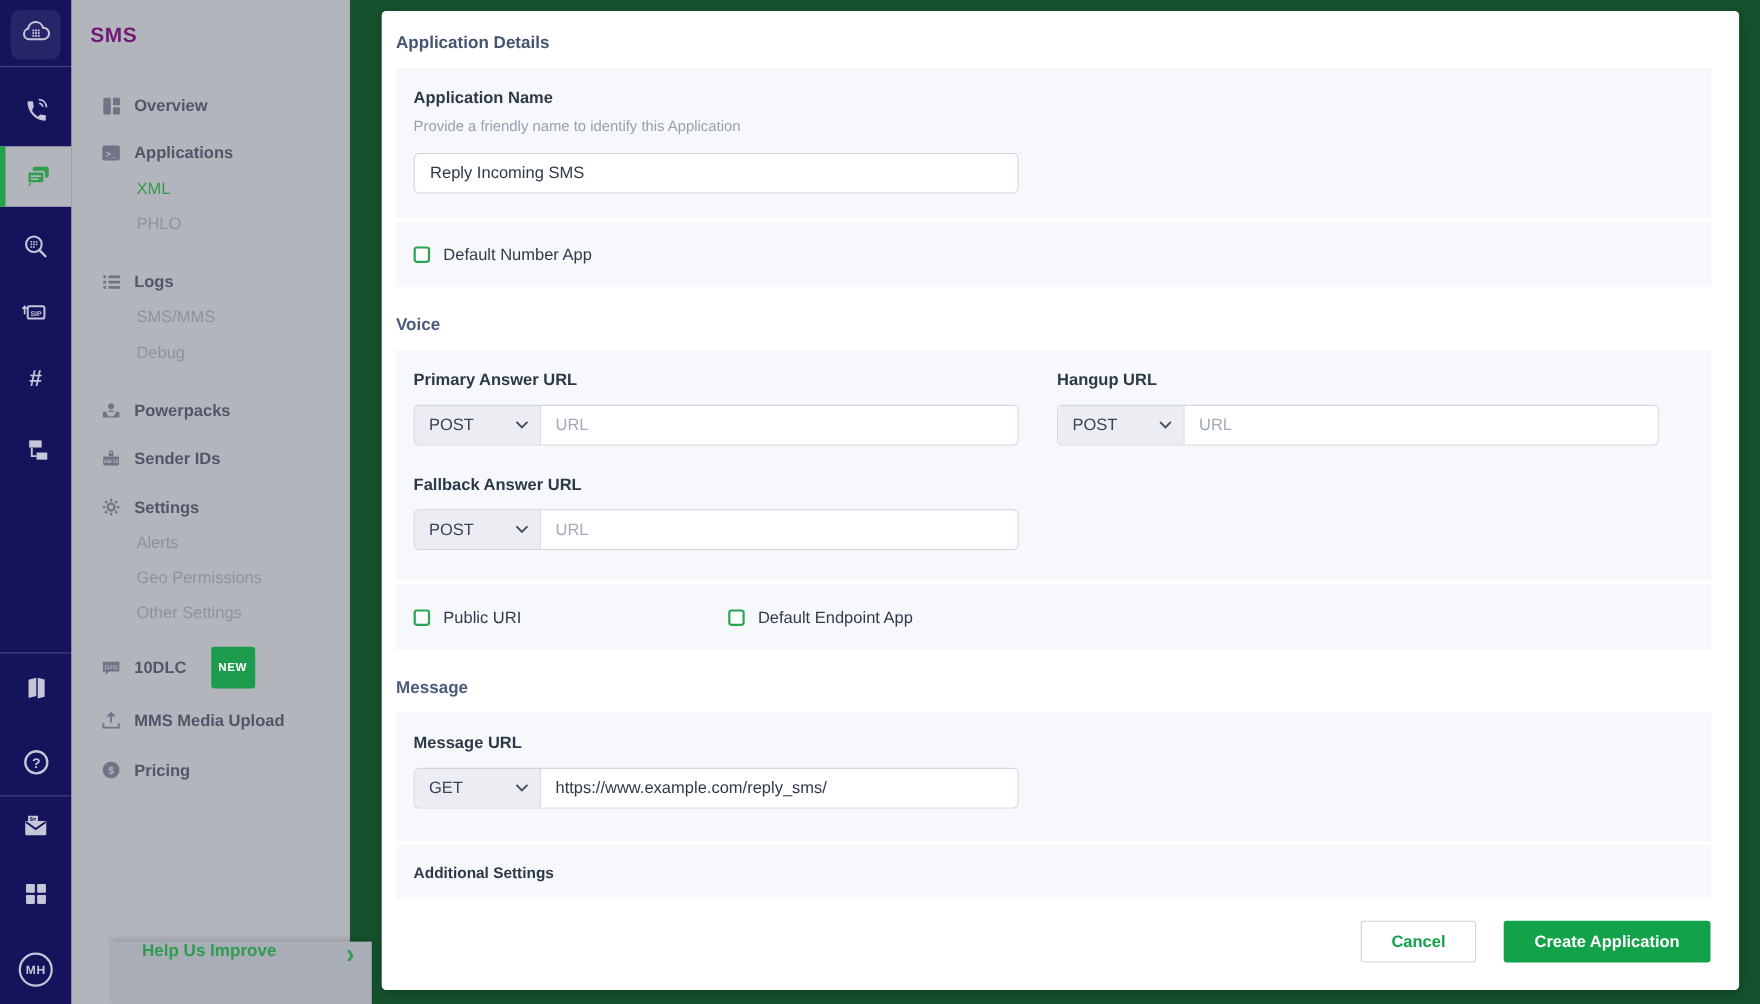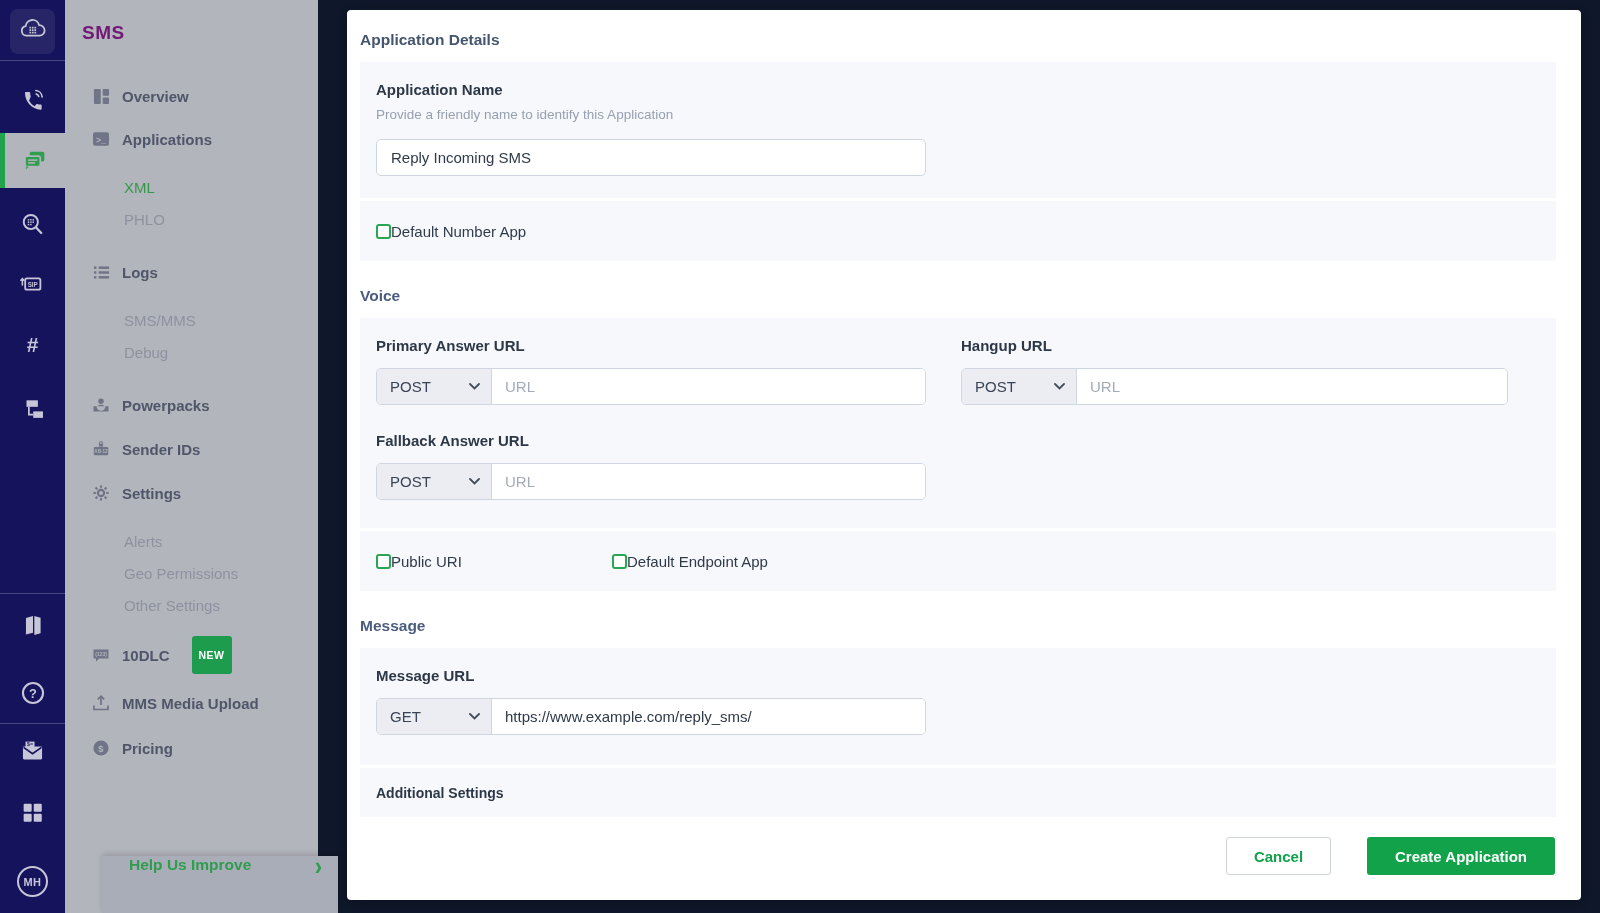--- a/index.html
+++ b/index.html
@@ -17,59 +17,59 @@
 
   
   .sidebar { position:relative; width:253px; height:913px; background:#b3b5bc; flex:none; }
   .sb-title { font-size:19px; font-weight:600; color:#701a75; margin:22px 0 0 17px; letter-spacing:.5px; }
   .menu { list-style:none; margin-top:36px; }
   .mi { display:flex; align-items:center; height:32px; padding-left:27px; gap:12px; font-size:15px; cursor:pointer; }
   .mi.primary { color:#50566a; font-weight:600; }
   .mi.sub { padding-left:59px; color:#8d92a0; font-weight:400; }
   .mi.active-green { color:#37984d; }
   .mi .sic { width:18px; height:18px; flex:none; color:#6f7486; display:flex; align-items:center; justify-content:center; }
-  .gap12 { margin-top:12px; } .gap20 { margin-top:21px; } .gap18 { margin-top:18px; } .gap16 { margin-top:16px; } .gap3 { margin-top:16px; } .gap11 { margin-top:11px; } .gap13 { margin-top:13px; }
+  .gap12 { margin-top:12px; } .gap20 { margin-top:21px; } .gap18 { margin-top:18px; } .gap16 { margin-top:16px; } .gap3 { margin-top:0; } .gap11 { margin-top:11px; } .gap13 { margin-top:13px; }
   .badge-new { background:#1d9c4d; color:#fff; font-size:10.5px; font-weight:bold; border-radius:3px; padding:13px 7px; margin-left:10px; letter-spacing:.5px; }
   .sb-footer { position:absolute; bottom:0; left:0; width:236px; height:57px; background:#a9adb8; box-shadow:0 -2px 5px rgba(0,0,0,0.15); display:flex; align-items:flex-start; padding:0 16px 0 27px; cursor:pointer;margin-left:37px; }
   .sb-footer .lbl { color:#2f9c4f; font-size:15.5px; font-weight:600; }
   .sb-footer .chev { margin-left:auto; color:#2f9c4f; font-size:22px; font-weight:bold; line-height:1; transform:scaleY(1.15); }
 
   
-  .main { flex:1; background:#0f172a; padding:10px 19px 13px 29px; }
+  .main { flex:1; background:#14532d; padding:10px 19px 13px 29px; }
   .card { position:relative; width:1234px; height:890px; background:#fff; border-radius:4px; box-shadow:0 2px 10px rgba(0,0,0,0.25); }
   .card-body { padding:21px 25px 0 13px; }
   .sect-h { font-size:15.5px; font-weight:600; color:#46556f; margin-bottom:13px; }
   .sect-h.blue { color:#4c5c7e; }
   .panel-row { background:#f7f8fc; width:1196px; }
   .panel-row + .panel-row { margin-top:3px; }
 
   .row-name { padding:18px 16px 22px 16px; }
   .f-label { display:block; font-size:15px; font-weight:600; color:#2d3847; line-height:20px; }
   .f-hint { font-size:13.5px; color:#97a0ae; margin-top:6px; line-height:18px; }
   .txt-input { display:block; width:550px; height:37px; border:1px solid #d0d6e0; border-radius:5px; background:#fff; padding:0 14px; font-size:15px; color:#2f3a48; font-family:"Liberation Sans", sans-serif; margin-top:15px; outline:none; }
   ::placeholder { color:#a3abb9; opacity:1; }
 
   .row-check { height:60px; display:flex; align-items:center; padding-left:16px; }
   .cb-item { display:flex; align-items:center; cursor:pointer; }
-  .cb-item.w267 { width:236px; }
+  .cb-item.w267 { width:286px; }
   .cb { width:15px; height:15px; border:2px solid #2aa551; border-radius:3px; background:#fff; flex:none; }
-  .cb-label { margin-left:0; font-size:15px; color:#2f3a4a;text-align:center; }
+  .cb-label { margin-left:12px; font-size:15px; color:#2f3a4a;text-align:center; }
 
   .row-voice { padding:18px 48px 28px 16px; display:grid; grid-template-columns:550px 1fr; column-gap:35px; }
   .mb12 { margin-bottom:12px; } .mt26 { margin-top:26px; }
   .grp { display:flex; height:37px; width:550px; border:1px solid #d0d6e0; border-radius:5px; background:#fff; overflow:hidden; }
   .grp.full { width:100%; }
   .method { width:115px; flex:none; background:#ebedf3; border-right:1px solid #d0d6e0; display:flex; align-items:center; justify-content:space-between; padding:0 11px 0 13px; font-size:15px; color:#3b4454; cursor:pointer; }
   .method svg { flex:none; }
   .url-in { flex:1; border:none; outline:none; padding:0 13px; font-size:15px; color:#2f3a48; font-family:"Liberation Sans", sans-serif; background:#fff; min-width:0; }
 
   .row-msg { padding:18px 16px 30px 16px; }
   .row-add { height:49px; display:flex; align-items:center; padding-left:16px; font-size:14px; font-weight:600; color:#2d3847; cursor:pointer; }
 
-  .card-footer { position:absolute; bottom:0; left:0; width:100%; height:88px; display:flex; align-items:center; justify-content:flex-end; gap:36px; padding-right:26px; }
+  .card-footer { position:absolute; bottom:0; left:0; width:100%; height:88px; display:flex; align-items:center; justify-content:flex-end; gap:25px; padding-right:26px; }
   .btn { height:38px; border-radius:3px; font-size:15px; font-weight:600; font-family:"Liberation Sans", sans-serif; cursor:pointer; }
   .btn-cancel { width:105px; background:#fff; border:1px solid #cdd3db; color:#12a24a; }
   .btn-create { width:188px; background:#12a24a; border:none; color:#fff; }
 </style>
 </head>
 <body>
 
 <nav class="rail">
   <span class="logo-tile">
     <span>

